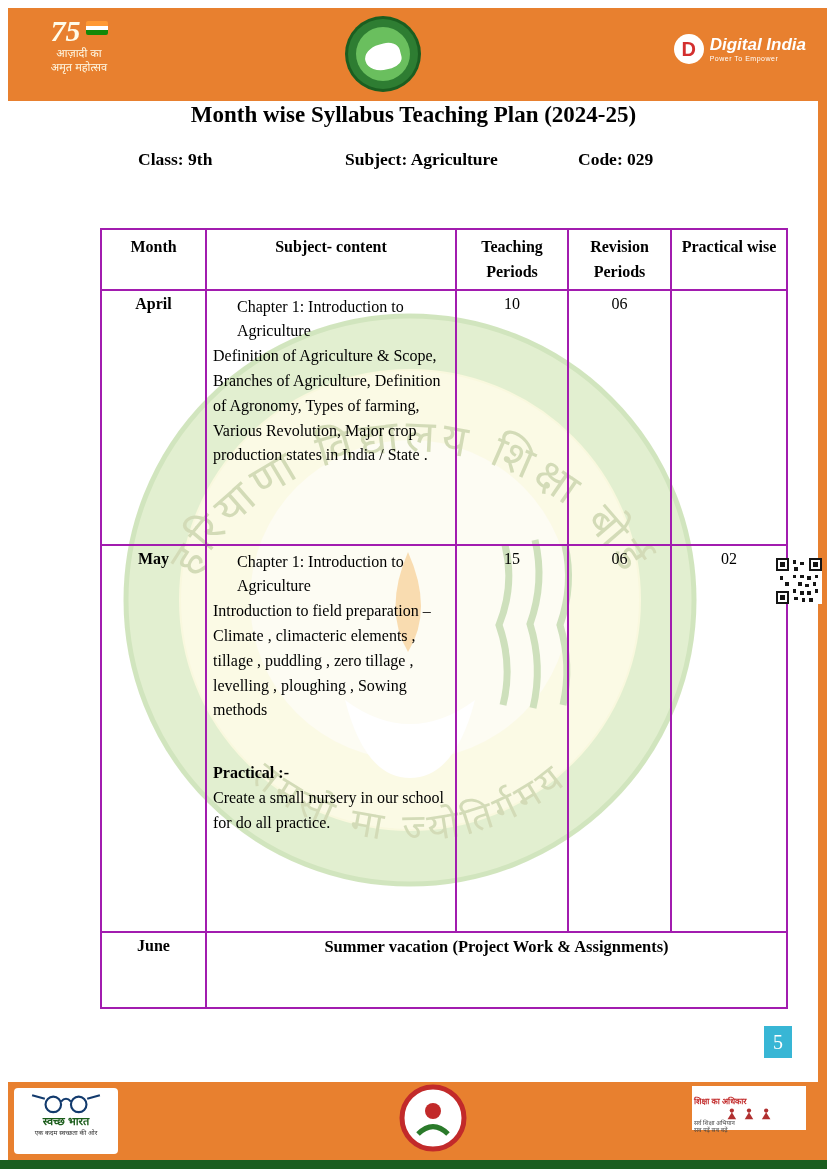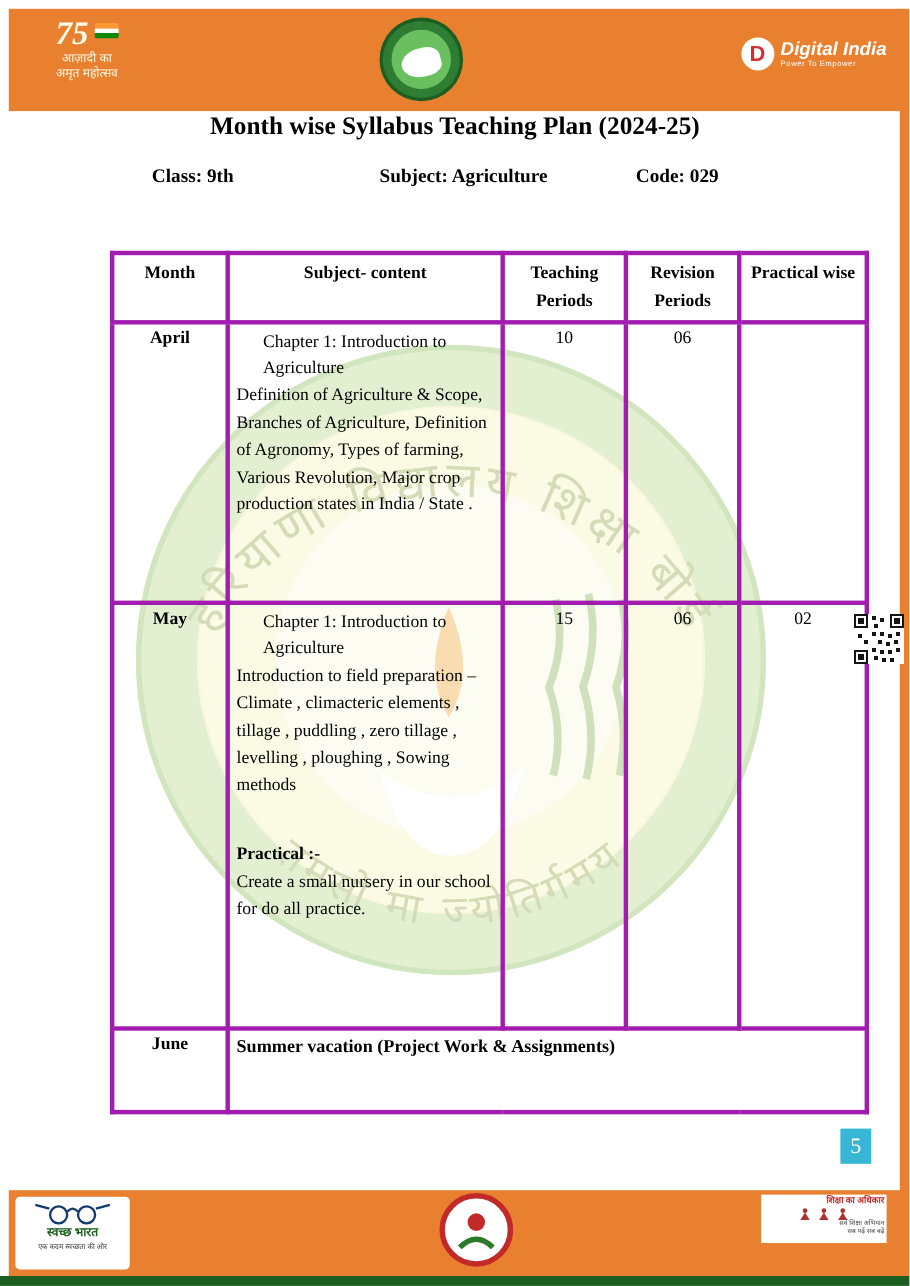--- a/index.html
+++ b/index.html
@@ -48,50 +48,50 @@
   .meta-subject{position:absolute;left:345px;}
   .meta-code{position:absolute;left:578px;}
 
   
   .watermark{position:absolute;left:0;top:0;z-index:1;pointer-events:none;}
   .wm-text{fill:#93a84e;font-family:"DejaVu Sans",sans-serif;letter-spacing:5px;}
 
   
   .plan{position:absolute;left:100px;top:228px;z-index:2;border-collapse:collapse;
         table-layout:fixed;background:transparent;font-size:16px;}
-  .plan th,.plan td{border:4px solid #a21caf;vertical-align:top;padding:4px 6px;}
+  .plan th,.plan td{border:2px solid #a21caf;vertical-align:top;padding:4px 6px;}
   .plan th{font-weight:bold;text-align:center;font-size:16px;line-height:1.55;padding-top:5px;}
   .hdr-row{height:52px;}
   .row-april{height:255px;}
   .row-may{height:387px;}
   .row-june{height:76px;}
   .month{font-weight:bold;text-align:center;padding-top:8px;}
   .content{padding:6px 10px 6px 10px;line-height:1.55;}
   .chapter{font-weight:normal;margin-left:24px;}
   .num{text-align:center;}
   .num-april{padding-top:128px;}
   .num-may{padding-top:82px;}
   .practical-may{vertical-align:bottom;text-align:center;padding-bottom:74px;}
   .practical-heading{font-weight:bold;margin-top:38px;}
-  .june-note{font-weight:bold;text-align:left;padding-top:8px;font-size:16.5px;}
+  .june-note{font-weight:bold;text-align:center;padding-top:8px;font-size:16.5px;}
 
   
   .qr{position:absolute;left:776px;top:558px;width:46px;height:46px;z-index:4;}
   .pagenum{position:absolute;left:764px;top:1026px;width:28px;height:32px;background:#38b6d5;
            color:#fff;font-size:20px;display:flex;align-items:center;justify-content:center;z-index:4;}
 
   
   .swachh{position:absolute;left:6px;top:6px;width:104px;height:66px;background:#fff;
           border-radius:4px;text-align:center;padding-top:3px;font-family:"Liberation Sans",sans-serif;box-sizing:border-box;}
   .glasses{width:90px;height:24px;display:block;margin:0 auto;}
   .swachh-title{font-size:11px;font-weight:bold;color:#1a5c1a;line-height:1.15;}
   .swachh-tag{font-size:6.5px;color:#333;}
   .beti{position:absolute;left:391px;top:2px;width:68px;height:68px;}
   .rte{position:absolute;right:14px;top:4px;width:114px;height:44px;background:#fff;
-       text-align:right;padding:2px 2px;font-family:"Liberation Sans",sans-serif;box-sizing:border-box;}
+       text-align:left;padding:12px 2px;font-family:"Liberation Sans",sans-serif;box-sizing:border-box;}
   .rte-title{font-size:8px;color:#c22a2a;font-weight:bold;line-height:1.1;}
   .rte-figs{width:60px;height:12px;display:block;margin:1px auto 0;}
   .rte-line{font-size:6px;color:#444;line-height:1.25;}
 </style>
 </head>
 <body>
 
 <div class="page">
 
   <div class="strip-right"></div>

